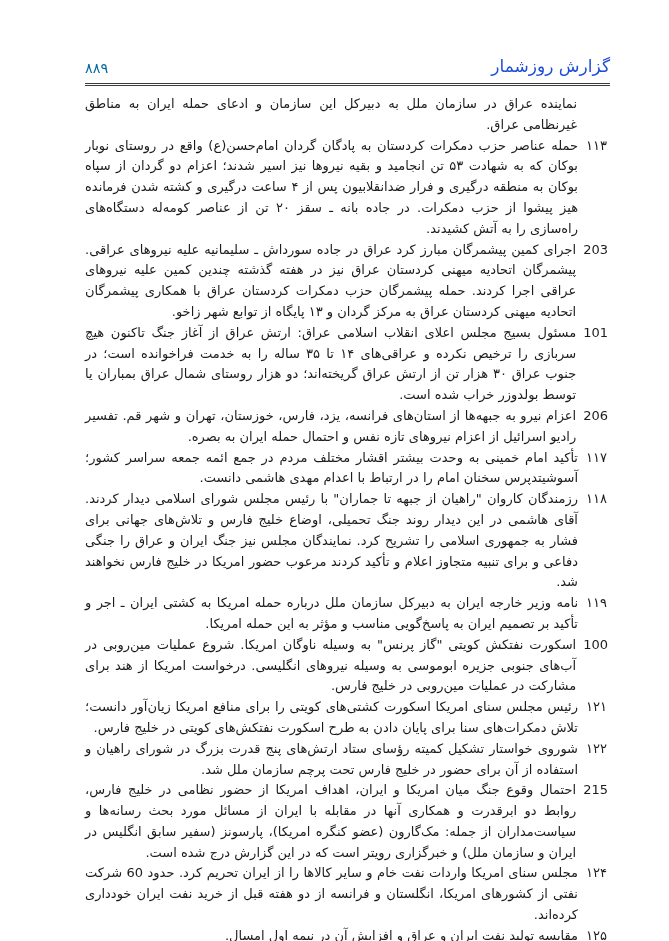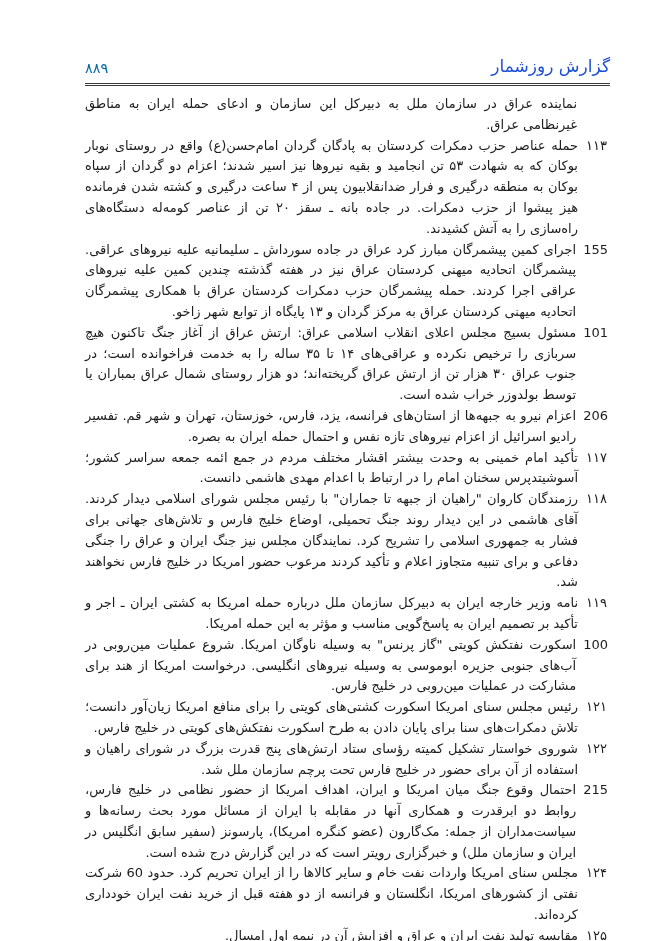--- a/index.html
+++ b/index.html
@@ -79,21 +79,21 @@
 
   <main class="content">
     <p class="intro">نماینده عراق در سازمان ملل به دبیرکل این سازمان و ادعای حمله ایران به مناطق غیرنظامی عراق.</p>
     <div id="items">
   <div class="item">
     <span class="num">۱۱۳</span>
     <p class="text">حمله عناصر حزب دمکرات کردستان به پادگان گردان امام‌حسن(ع) واقع در روستای نوبار بوکان که به شهادت ۵۳ تن انجامید و بقیه نیروها نیز اسیر شدند؛ اعزام دو گردان از سپاه بوکان به منطقه درگیری و فرار ضدانقلابیون پس از ۴ ساعت درگیری و کشته شدن فرمانده هیز پیشوا از حزب دمکرات. در جاده بانه ـ سقز ۲۰ تن از عناصر کومه‌له دستگاه‌های راه‌سازی را به آتش کشیدند.</p>
   </div>
 
   <div class="item">
-    <span class="num">155</span>
+    <span class="num">203</span>
     <p class="text">اجرای کمین پیشمرگان مبارز کرد عراق در جاده سورداش ـ سلیمانیه علیه نیروهای عراقی. پیشمرگان اتحادیه میهنی کردستان عراق نیز در هفته گذشته چندین کمین علیه نیروهای عراقی اجرا کردند. حمله پیشمرگان حزب دمکرات کردستان عراق با همکاری پیشمرگان اتحادیه میهنی کردستان عراق به مرکز گردان و ۱۳ پایگاه از توابع شهر زاخو.</p>
   </div>
 
   <div class="item">
     <span class="num">101</span>
     <p class="text">مسئول بسیج مجلس اعلای انقلاب اسلامی عراق: ارتش عراق از آغاز جنگ تاکنون هیچ سربازی را ترخیص نکرده و عراقی‌های ۱۴ تا ۳۵ ساله را به خدمت فراخوانده است؛ در جنوب عراق ۳۰ هزار تن از ارتش عراق گریخته‌اند؛ دو هزار روستای شمال عراق بمباران یا توسط بولدوزر خراب شده است.</p>
   </div>
 
   <div class="item">
     <span class="num">206</span>

